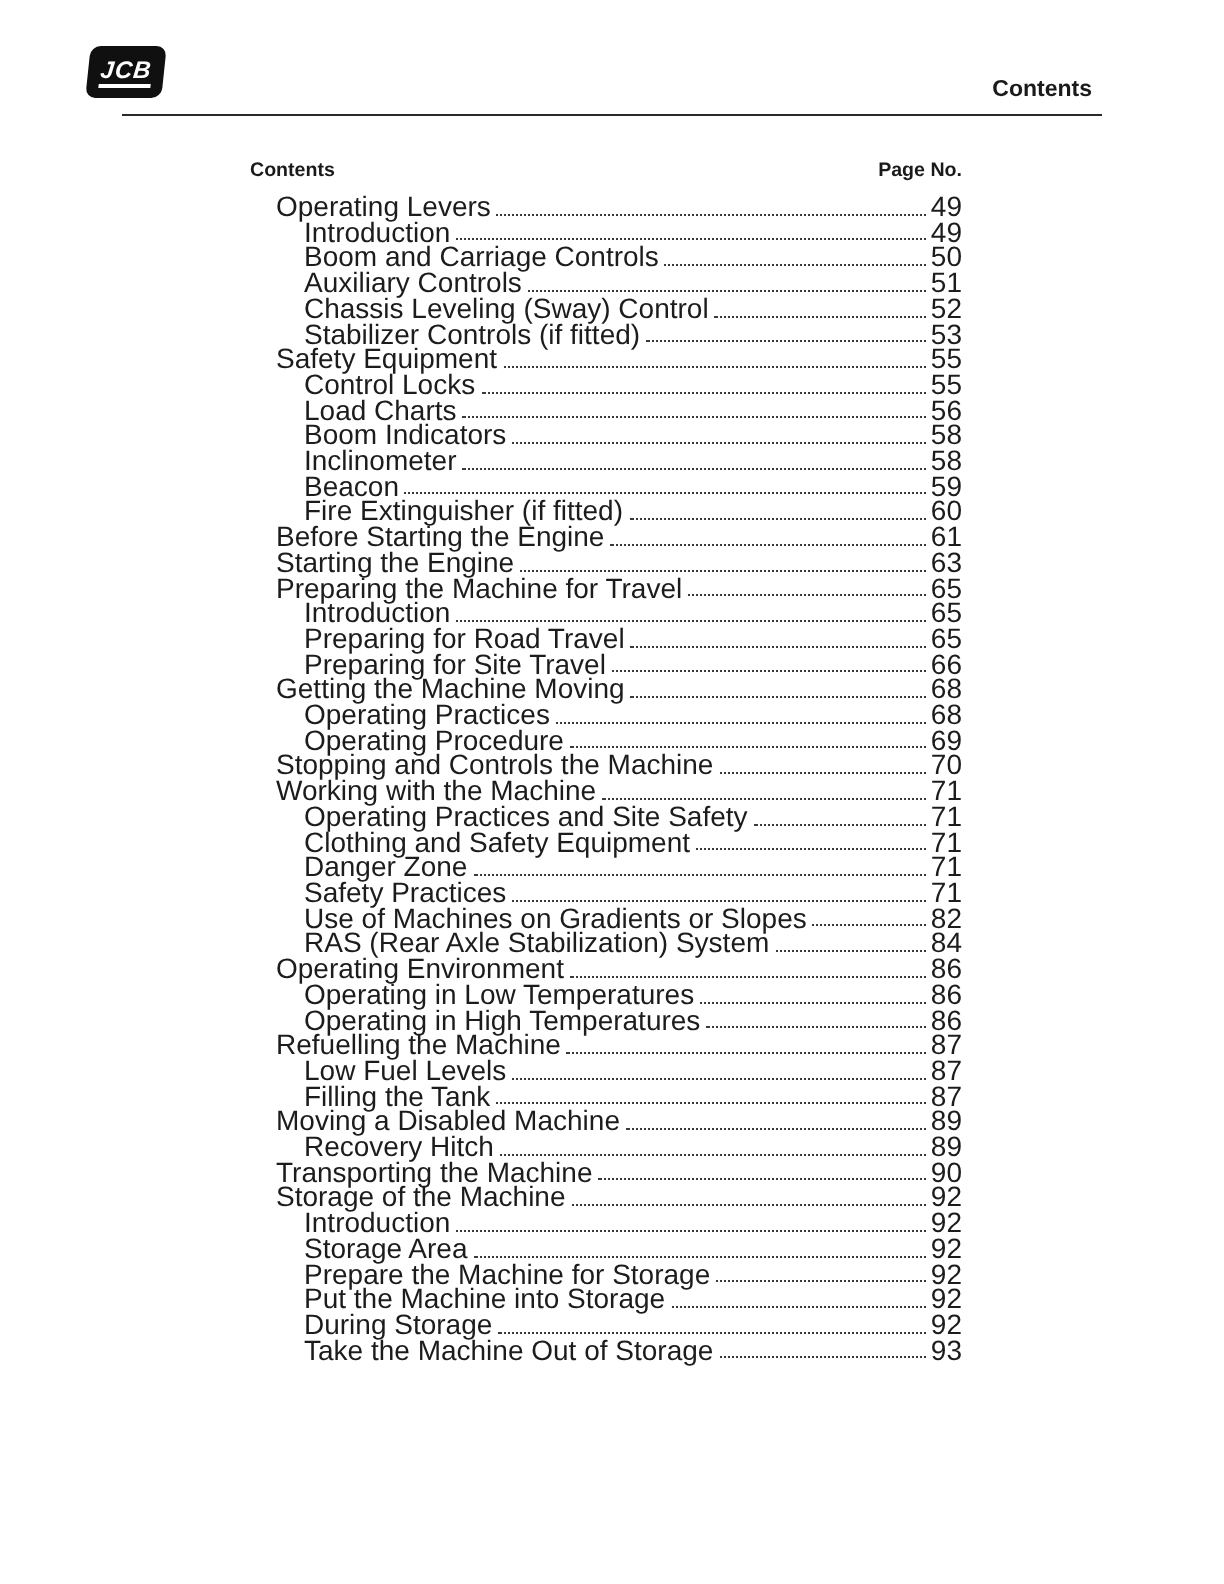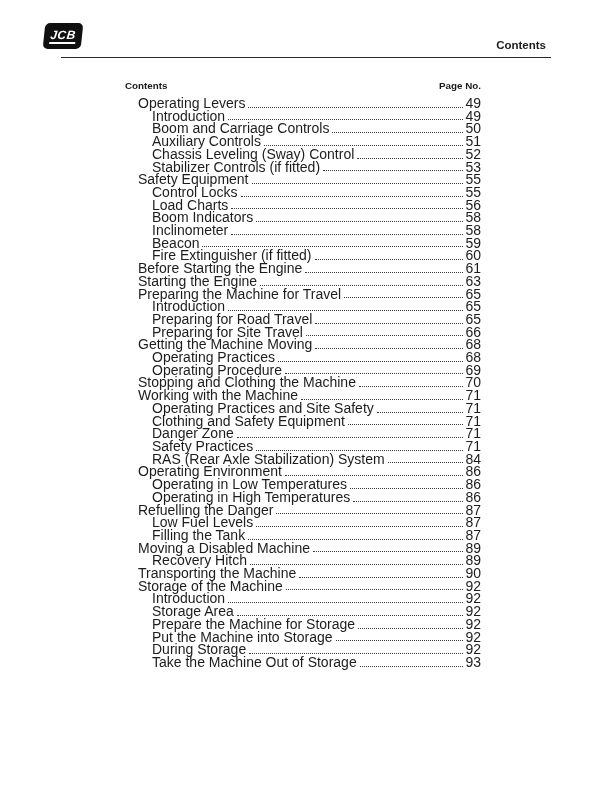--- a/index.html
+++ b/index.html
@@ -182,21 +182,21 @@
           <span class="toc-label">Operating Practices</span>
           <span class="toc-dots"></span>
           <span class="toc-page">68</span>
         </div>
         <div class="toc-row level-2">
           <span class="toc-label">Operating Procedure</span>
           <span class="toc-dots"></span>
           <span class="toc-page">69</span>
         </div>
         <div class="toc-row level-1">
-          <span class="toc-label">Stopping and Clothing the Machine</span>
+          <span class="toc-label">Stopping and Controls the Machine</span>
           <span class="toc-dots"></span>
           <span class="toc-page">70</span>
         </div>
         <div class="toc-row level-1">
           <span class="toc-label">Working with the Machine</span>
           <span class="toc-dots"></span>
           <span class="toc-page">71</span>
         </div>
         <div class="toc-row level-2">
           <span class="toc-label">Operating Practices and Site Safety</span>
@@ -212,41 +212,46 @@
           <span class="toc-label">Danger Zone</span>
           <span class="toc-dots"></span>
           <span class="toc-page">71</span>
         </div>
         <div class="toc-row level-2">
           <span class="toc-label">Safety Practices</span>
           <span class="toc-dots"></span>
           <span class="toc-page">71</span>
         </div>
         <div class="toc-row level-2">
+          <span class="toc-label">Use of Machines on Gradients or Slopes</span>
+          <span class="toc-dots"></span>
+          <span class="toc-page">82</span>
+        </div>
+        <div class="toc-row level-2">
           <span class="toc-label">RAS (Rear Axle Stabilization) System</span>
           <span class="toc-dots"></span>
           <span class="toc-page">84</span>
         </div>
         <div class="toc-row level-1">
           <span class="toc-label">Operating Environment</span>
           <span class="toc-dots"></span>
           <span class="toc-page">86</span>
         </div>
         <div class="toc-row level-2">
           <span class="toc-label">Operating in Low Temperatures</span>
           <span class="toc-dots"></span>
           <span class="toc-page">86</span>
         </div>
         <div class="toc-row level-2">
           <span class="toc-label">Operating in High Temperatures</span>
           <span class="toc-dots"></span>
           <span class="toc-page">86</span>
         </div>
         <div class="toc-row level-1">
-          <span class="toc-label">Refuelling the Danger</span>
+          <span class="toc-label">Refuelling the Machine</span>
           <span class="toc-dots"></span>
           <span class="toc-page">87</span>
         </div>
         <div class="toc-row level-2">
           <span class="toc-label">Low Fuel Levels</span>
           <span class="toc-dots"></span>
           <span class="toc-page">87</span>
         </div>
         <div class="toc-row level-2">
           <span class="toc-label">Filling the Tank</span>

